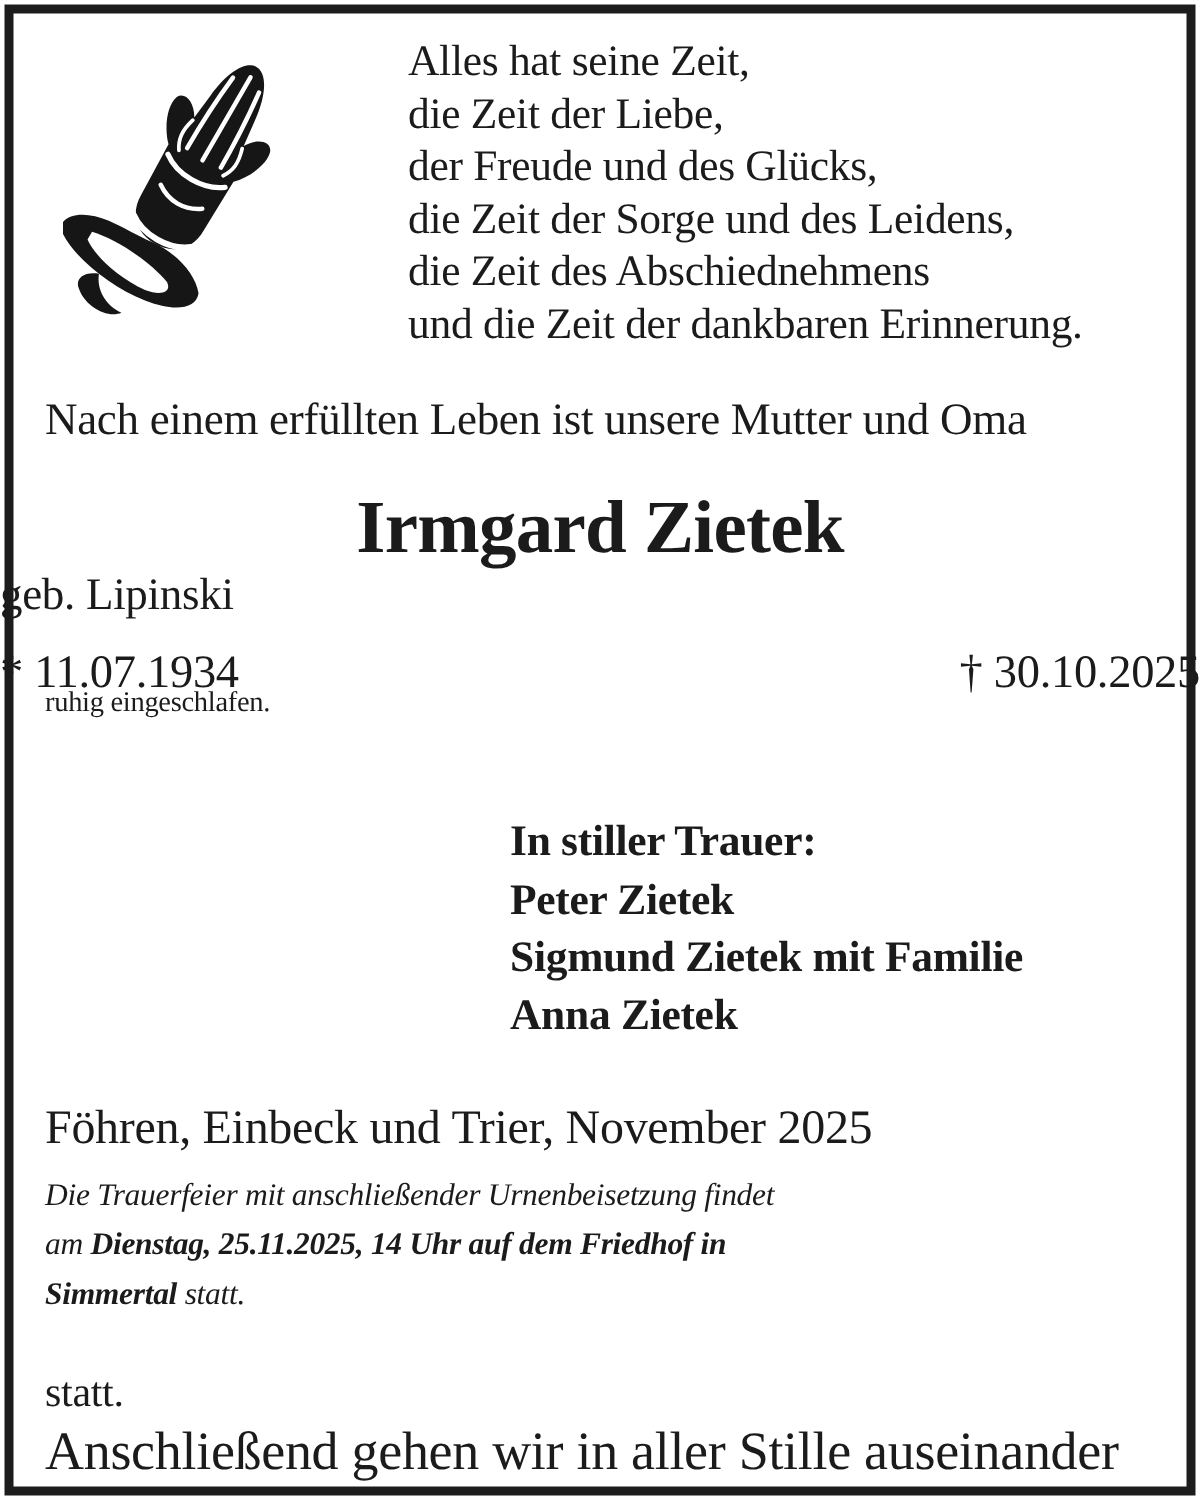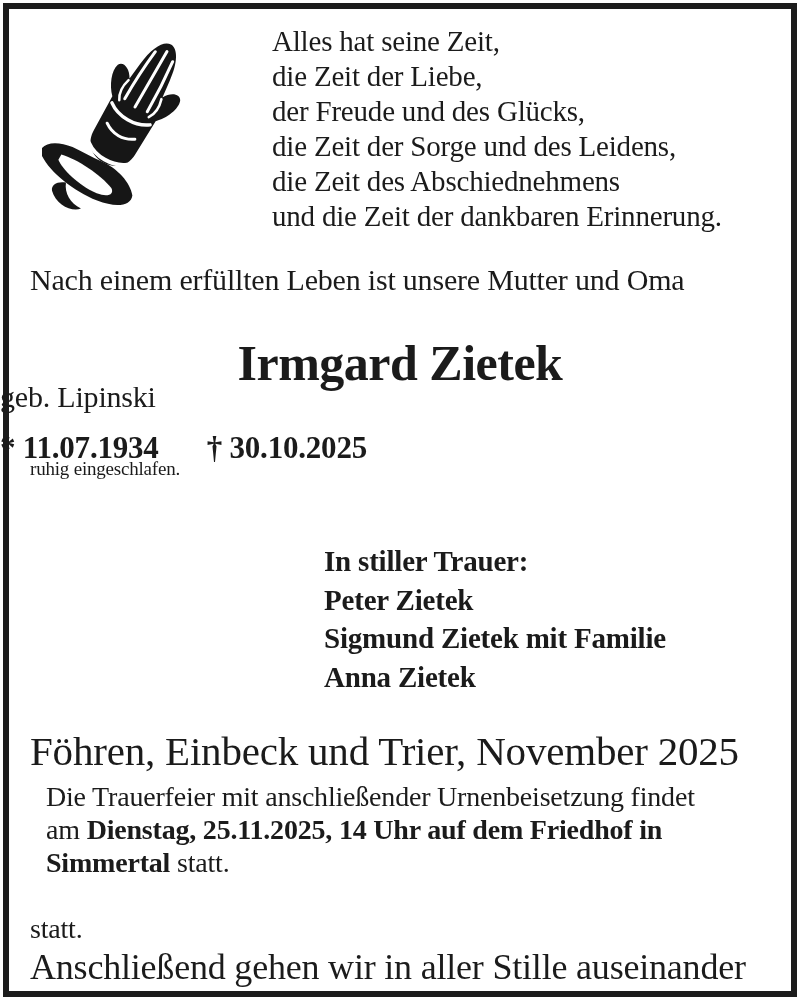--- a/index.html
+++ b/index.html
@@ -20,38 +20,38 @@
   .abs { position:absolute; }
   .hands { left:42px; top:26px; width:170px; height:195px; }
   .poem {
     left:272px; top:24px;
     font-size:29px; line-height:35px;
     white-space:nowrap;
   }
   .intro { left:30px; top:263px; font-size:30px; white-space:nowrap; }
   .name {
     left:0; right:0; top:323px;
-    margin:12px; text-align:center;
+    margin:0; text-align:center;
     font-size:50px; line-height:56px; font-weight:bold;
     letter-spacing:-0.5px;
   }
   .maiden { left:0; right:0; top:380px; text-align:left; font-size:30px; line-height:34px; }
   .dates {
     left:0; right:0; top:430px;
-    display:flex; justify-content:flex-start; gap:48px;
-    font-size:31px; line-height:36px;font-weight:bold;
+    display:flex; justify-content:space-between; gap:38px;
+    font-size:31px; line-height:36px;
   }
   .closing { left:30px; top:458px; font-size:19px; white-space:nowrap; }
   .mourners {
-    left:324px; top:542px;
+    left:340px; top:542px;
     font-size:29px; line-height:38.5px; font-weight:bold;
     white-space:nowrap;
   }
-  .placedate { left:30px; top:733px; font-size:41px; line-height:36px; white-space:nowrap; }
-  .funeral { left:46px; top:780px; font-size:28px; line-height:33px; white-space:nowrap; }
+  .placedate { left:30px; top:733px; font-size:32px; line-height:36px; white-space:nowrap; }
+  .funeral { left:30px; top:780px; font-size:21px; line-height:33px; white-space:nowrap;font-style:italic; }
   .condolence { left:30px; top:881px; font-size:28px; line-height:32px; white-space:nowrap; }
   .finalnote { left:30px; top:951px; font-size:36px; line-height:32px; white-space:nowrap; }
   .b { font-weight:bold; }
 </style>
 </head>
 <body>
 
 <div class="page">
   <div class="frame"></div>
 

